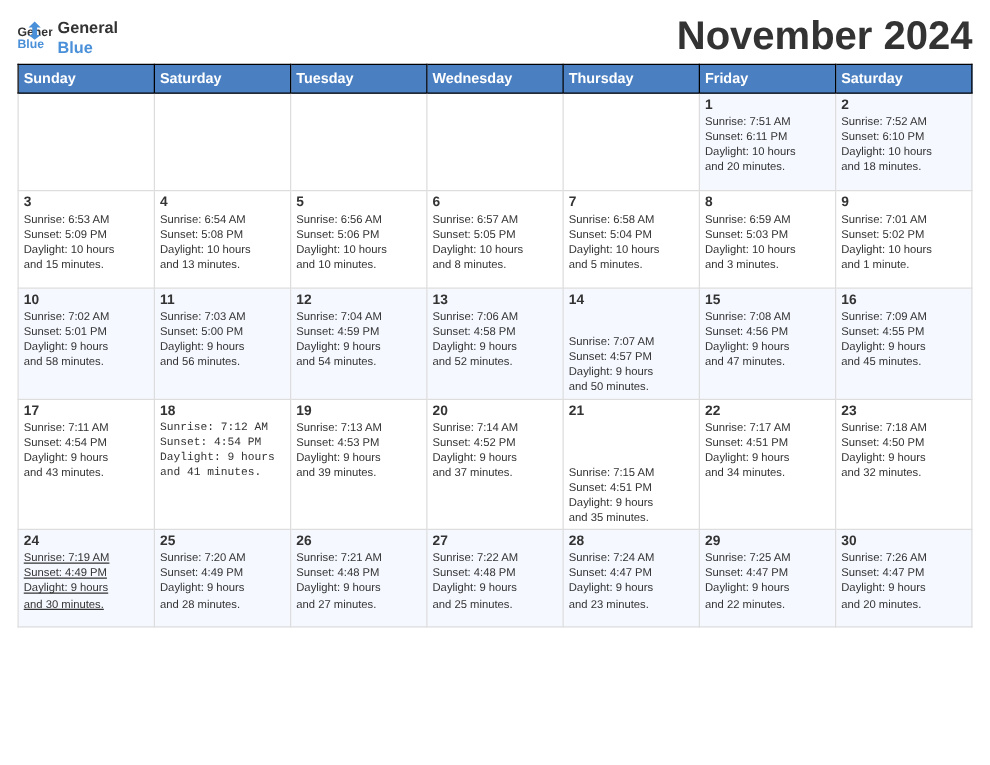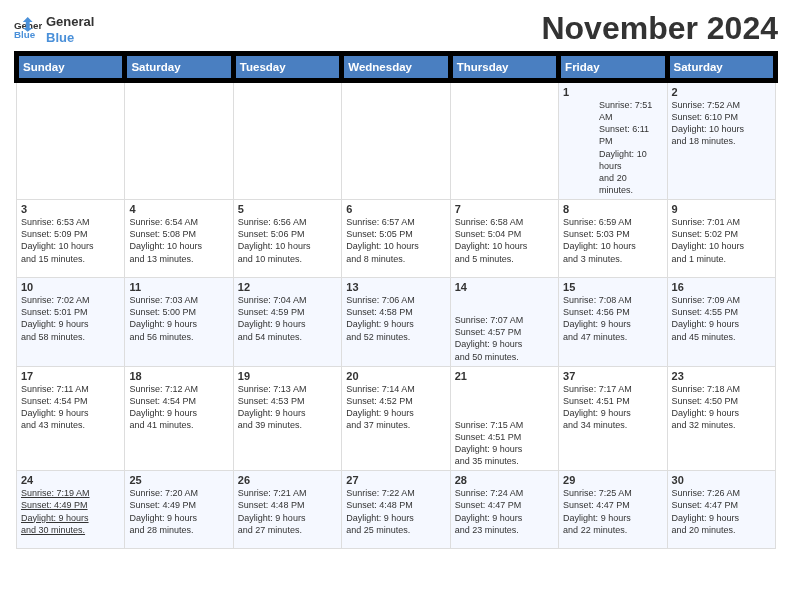--- a/index.html
+++ b/index.html
@@ -46,21 +46,21 @@
       border-collapse: collapse;
       table-layout: fixed;
     }
     thead tr th {
       background-color: #4a7fc1;
       color: #fff;
       font-size: 11.5px;
       font-weight: bold;
       padding: 5px 4px;
       text-align: left;
-      border: 5px solid #000000;
+      border: 1px solid #000000;
     }
     tbody tr td {
       vertical-align: top;
       padding: 3px 4px;
       font-size: 9.5px;
       color: #333;
       border: 1px solid #ddd;
       height: 78px;
       background: #fff;
     }
@@ -121,21 +121,21 @@
     </thead>
     <tbody id="calendar-body">
         <tr>
           <td class="empty-cell"></td>
           <td class="empty-cell"></td>
           <td class="empty-cell"></td>
           <td class="empty-cell"></td>
           <td class="empty-cell"></td>
           <td>
             <span class="day-num">1</span>
-            <div class="day-info" style="white-space: pre-line; margin-left: 36px;">Sunrise: 7:51 AM
+            <div class="day-info" style="white-space: pre-line;">Sunrise: 7:51 AM
 Sunset: 6:11 PM
 Daylight: 10 hours
 and 20 minutes.</div>
           </td>
           <td>
             <span class="day-num">2</span>
             <div class="day-info" style="white-space: pre-line;">Sunrise: 7:52 AM
 Sunset: 6:10 PM
 Daylight: 10 hours
 and 18 minutes.</div>
@@ -246,21 +246,21 @@
         <tr>
           <td>
             <span class="day-num">17</span>
             <div class="day-info" style="white-space: pre-line;">Sunrise: 7:11 AM
 Sunset: 4:54 PM
 Daylight: 9 hours
 and 43 minutes.</div>
           </td>
           <td>
             <span class="day-num">18</span>
-            <div class="day-info" style="white-space: pre-line;">Sunrise: 7:12 AM
+            <div class="day-info" style="white-space: pre-line; font-family: Liberation Mono, monospace;">Sunrise: 7:12 AM
 Sunset: 4:54 PM
 Daylight: 9 hours
 and 41 minutes.</div>
           </td>
           <td>
             <span class="day-num">19</span>
             <div class="day-info" style="white-space: pre-line;">Sunrise: 7:13 AM
 Sunset: 4:53 PM
 Daylight: 9 hours
 and 39 minutes.</div>
@@ -273,21 +273,21 @@
 and 37 minutes.</div>
           </td>
           <td>
             <span class="day-num">21</span>
             <div class="day-info" style="white-space: pre-line; margin-top: 37px;">Sunrise: 7:15 AM
 Sunset: 4:51 PM
 Daylight: 9 hours
 and 35 minutes.</div>
           </td>
           <td>
-            <span class="day-num">37</span>
+            <span class="day-num">22</span>
             <div class="day-info" style="white-space: pre-line;">Sunrise: 7:17 AM
 Sunset: 4:51 PM
 Daylight: 9 hours
 and 34 minutes.</div>
           </td>
           <td>
             <span class="day-num">23</span>
             <div class="day-info" style="white-space: pre-line;">Sunrise: 7:18 AM
 Sunset: 4:50 PM
 Daylight: 9 hours

